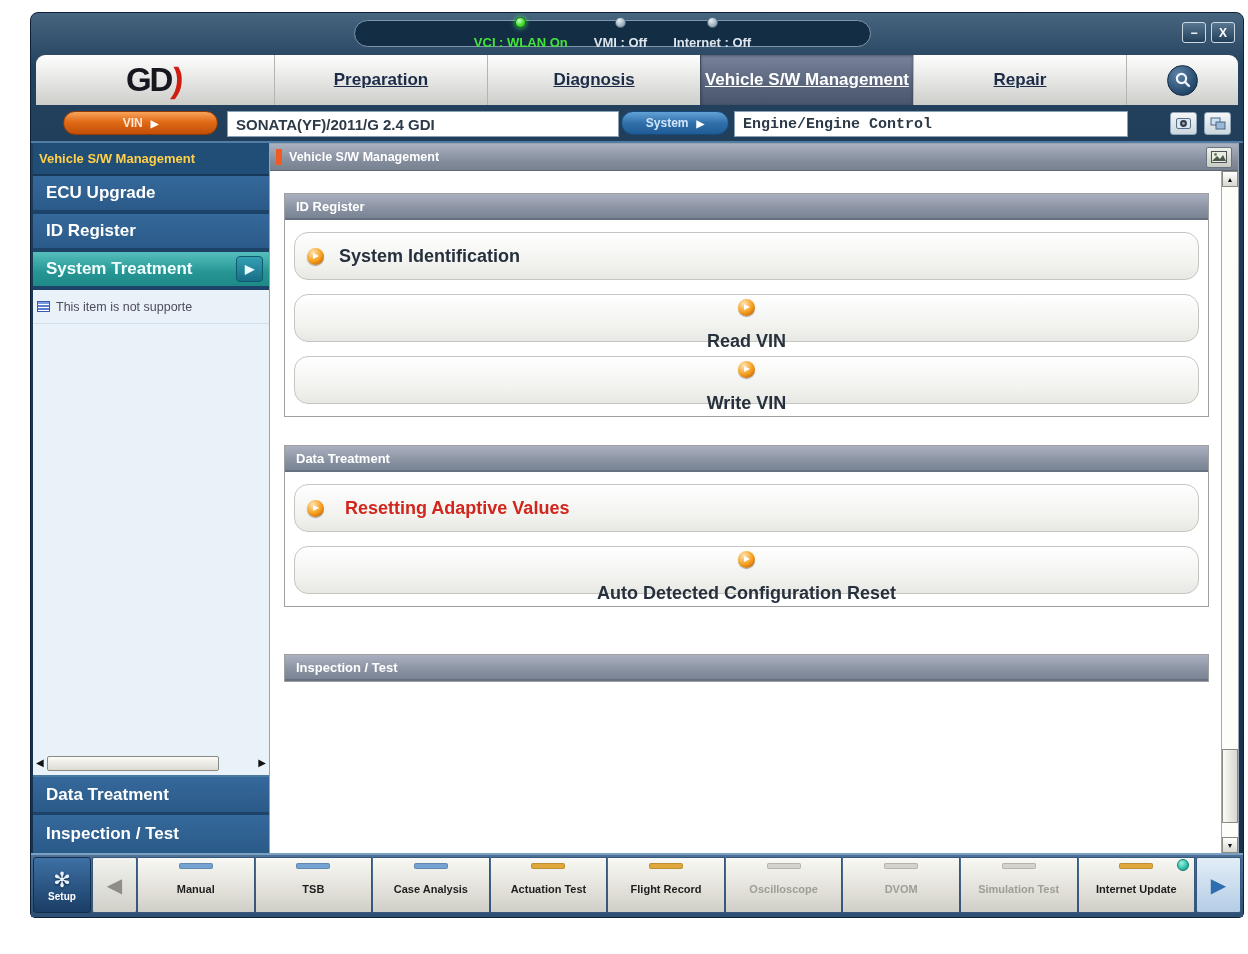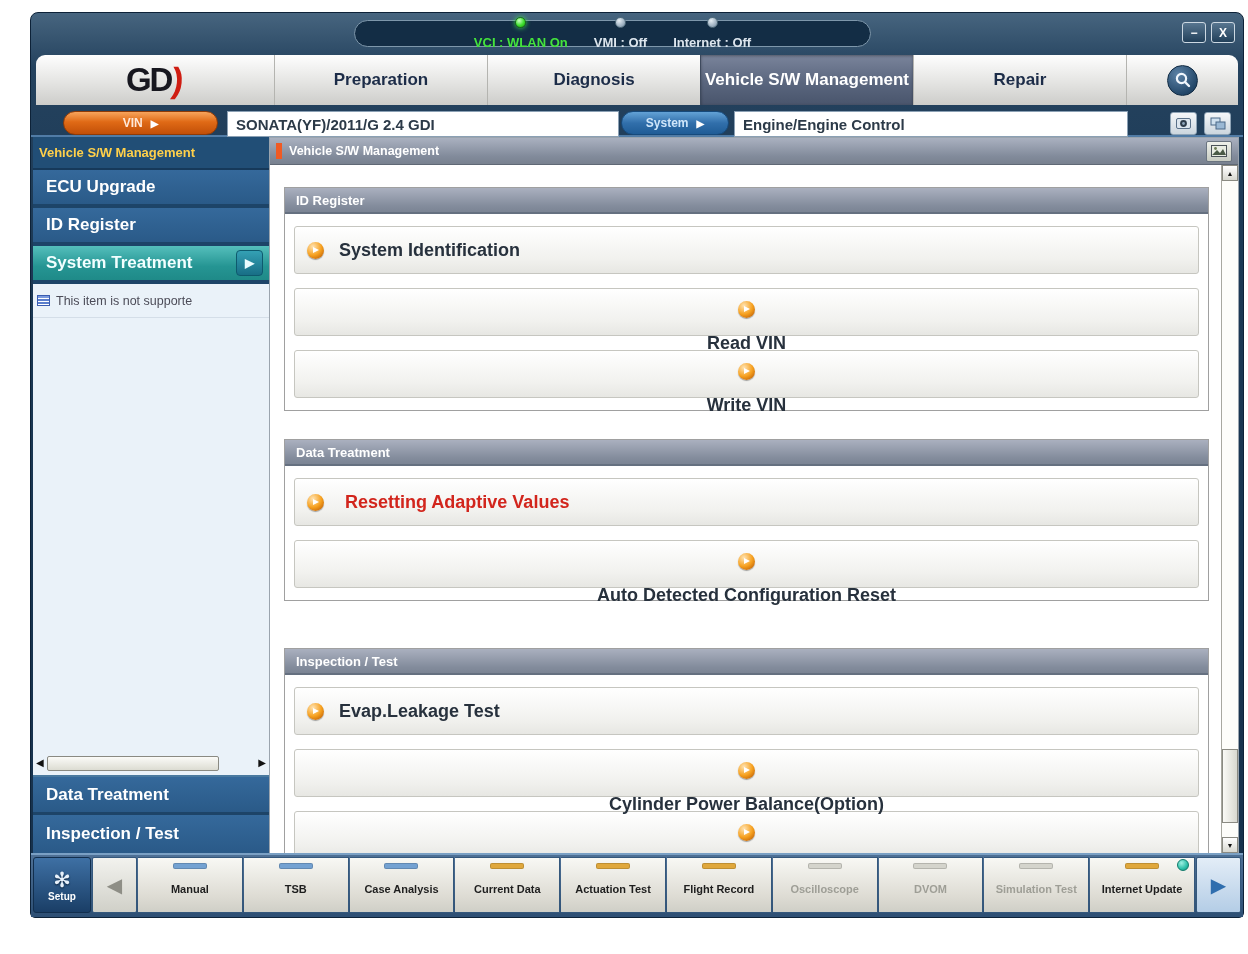--- a/index.html
+++ b/index.html
@@ -26,40 +26,40 @@
     display:flex; align-items:center; justify-content:center; cursor:pointer; }
 
   
   .nav-row { height:50px; margin:0 5px; background:linear-gradient(#fefefe,#e4e4e2 55%,#cdcdca);
     border-radius:9px 9px 0 0; display:flex; overflow:hidden; }
   .logo-seg { width:238px; display:flex; align-items:center; justify-content:center; }
   .logo { display:flex; align-items:center;text-align:right; }
   .logo-gd { font-size:33px; font-weight:bold; letter-spacing:-2px; color:#17171f; }
   .logo-swoosh { font-size:35px; font-weight:bold; color:#cf1d12; margin-left:1px; transform:skewX(-6deg); }
   .nav-tab { width:213px; border-left:1px solid #b4b4b0; display:flex; align-items:center; justify-content:center;
-    font-size:17px; font-weight:bold; color:#1c2c48; cursor:pointer; text-align:center; }
+    font-size:17px; font-weight:bold; color:#1c2c48; cursor:pointer; text-align:center;text-decoration:underline; }
   .nav-tab.active { background:linear-gradient(#7a849b,#5a667e 55%,#49556c); color:#fff;
     border-left:1px solid #3e4a5e; box-shadow:inset 0 1px 3px rgba(0,0,0,.35); }
   .search-seg { flex:1; border-left:1px solid #b4b4b0; display:flex; align-items:center; justify-content:center; }
   .search-circle { width:31px; height:31px; border-radius:50%;
     background:radial-gradient(circle at 35% 30%, #5d83a6, #24486a 70%, #16334e);
     border:1px solid #122c44; display:flex; align-items:center; justify-content:center; cursor:pointer; }
 
   
-  .vin-row { height:32px; position:relative; flex:0 0 auto; border-bottom:2px solid #517ca6; }
+  .vin-row { height:38px; position:relative; flex:0 0 auto; border-bottom:2px solid #517ca6; }
   .pill-btn { position:absolute; top:6px; height:24px; border-radius:12px; display:flex;
     align-items:center; justify-content:center; gap:8px; font-size:12px; font-weight:bold; cursor:pointer; }
   .vin-btn { left:32px; width:155px; background:linear-gradient(#f5a express 0) }
   .vin-btn { background:linear-gradient(#f7a45c,#e06a16 45%,#c24f08); border:1px solid #8f3a06; color:#ffe9da; }
   .sys-btn { left:590px; width:108px; background:linear-gradient(#63a2d6,#316fab 50%,#1f5c96); border:1px solid #164a7c; color:#cfe6fa; }
   .pill-arrow { font-size:10px; color:#fff; }
   .bar-field { position:absolute; top:6px; height:25px; background:#fff; border:1px solid #8ba0b4;
     font-size:15px; font-weight:bold; color:#2c3a48; padding:12px 8px; display:flex; align-items:center; white-space:nowrap; overflow:hidden; }
   .field-vin { left:196px; width:392px; }
-  .field-sys { left:703px; width:394px; }
+  .field-sys { left:703px; width:394px;font-family:Liberation Mono, monospace; }
   .bar-icon { position:absolute; top:7px; width:27px; height:23px; border:1px solid #8fa4b6; border-radius:3px;
     background:linear-gradient(#f5f7f9,#ccd6de); display:flex; align-items:center; justify-content:center; cursor:pointer; }
 
   
   .main { flex:1; display:flex; min-height:0; padding:0 4px 0 2px; }
 
   
   .sidebar { width:236px; display:flex; flex-direction:column; background:#2a5c8a; min-height:0; }
   .sb-header { height:33px; background:#214e76; color:#ffd04a; font-size:13px; font-weight:bold;
     display:flex; align-items:center; padding:0 6px; border-bottom:2px solid #16395a; white-space:nowrap; overflow:hidden;}
@@ -93,22 +93,22 @@
   .content-body { flex:1; display:flex; min-height:0; overflow:hidden; }
   .sections { flex:1; padding:22px 12px 0 14px; overflow:hidden; }
   .section { border:1px solid #a0a0a0; background:#fff; }
   .section + .section { margin-top:28px; }
   .section.gap-lg { margin-top:47px; }
   .sec-header { height:26px; background:linear-gradient(#aab0bf,#838c9c 75%,#7b8494);
     border-bottom:2px solid #657080; color:#fff; font-size:13px; font-weight:bold;
     display:flex; align-items:center; padding:0 11px; }
   .sec-items { padding:12px 9px; }
   .sec-item { height:48px; background:linear-gradient(#ffffff,#f1f1ee 70%,#e7e7e3);
-    border:1px solid #c6c6c0; border-radius:3px; display:flex; align-items:center; gap:15px;
-    padding:12px 12px; cursor:pointer; }
+    border:1px solid #c6c6c0; border-radius:14px; display:flex; align-items:center; gap:15px;
+    padding:4px 12px; cursor:pointer; }
   .sec-item + .sec-item { margin-top:14px;flex-direction:column; }
   .bullet { flex:0 0 auto; width:17px; height:17px; border-radius:50%; position:relative;
     background:radial-gradient(circle at 35% 28%, #ffe3b2, #f6a01e 52%, #c4660a 85%, #a85408);
     box-shadow:0 1px 1px rgba(0,0,0,.35); }
   .bullet::after { content:""; position:absolute; left:6px; top:5px;
     border-left:6px solid #fff; border-top:3.5px solid transparent; border-bottom:3.5px solid transparent; }
   .sec-label { font-size:18px; font-weight:bold; color:#27313d; white-space:nowrap; }
   .sec-item.highlight .sec-label { color:#d2251c;margin-left:6px; }
 
   
@@ -290,34 +290,20 @@
               </div>
               <div class="sec-item">
                 <span class="bullet"></span>
                 <span class="sec-label">Auto Detected Configuration Reset</span>
               </div>
             </div>
           </div>
 
           <div class="section gap-lg">
             <div class="sec-header">Inspection / Test</div>
-            <div class="sec-items">
-              <div class="sec-item">
-                <span class="bullet"></span>
-                <span class="sec-label">Evap.Leakage Test</span>
-              </div>
-              <div class="sec-item">
-                <span class="bullet"></span>
-                <span class="sec-label">Cylinder Power Balance(Option)</span>
-              </div>
-              <div class="sec-item">
-                <span class="bullet"></span>
-                <span class="sec-label">CVVT Test</span>
-              </div>
-            </div>
           </div>
 
         </div>
         <div class="v-scrollbar">
           <div class="v-arrow">▲</div>
           <div class="v-track">
             <div class="v-thumb"></div>
           </div>
           <div class="v-arrow">▼</div>
         </div>
@@ -339,24 +325,20 @@
     <div class="tb-btn">
       <span class="tb-ind ind-blue"></span>
       <span class="tb-label">TSB</span>
     </div>
     <div class="tb-btn">
       <span class="tb-ind ind-blue"></span>
       <span class="tb-label">Case Analysis</span>
     </div>
     <div class="tb-btn">
       <span class="tb-ind ind-amber"></span>
-      <span class="tb-label">Current Data</span>
-    </div>
-    <div class="tb-btn">
-      <span class="tb-ind ind-amber"></span>
       <span class="tb-label">Actuation Test</span>
     </div>
     <div class="tb-btn">
       <span class="tb-ind ind-amber"></span>
       <span class="tb-label">Flight Record</span>
     </div>
     <div class="tb-btn disabled">
       <span class="tb-ind ind-gray"></span>
       <span class="tb-label">Oscilloscope</span>
     </div>

